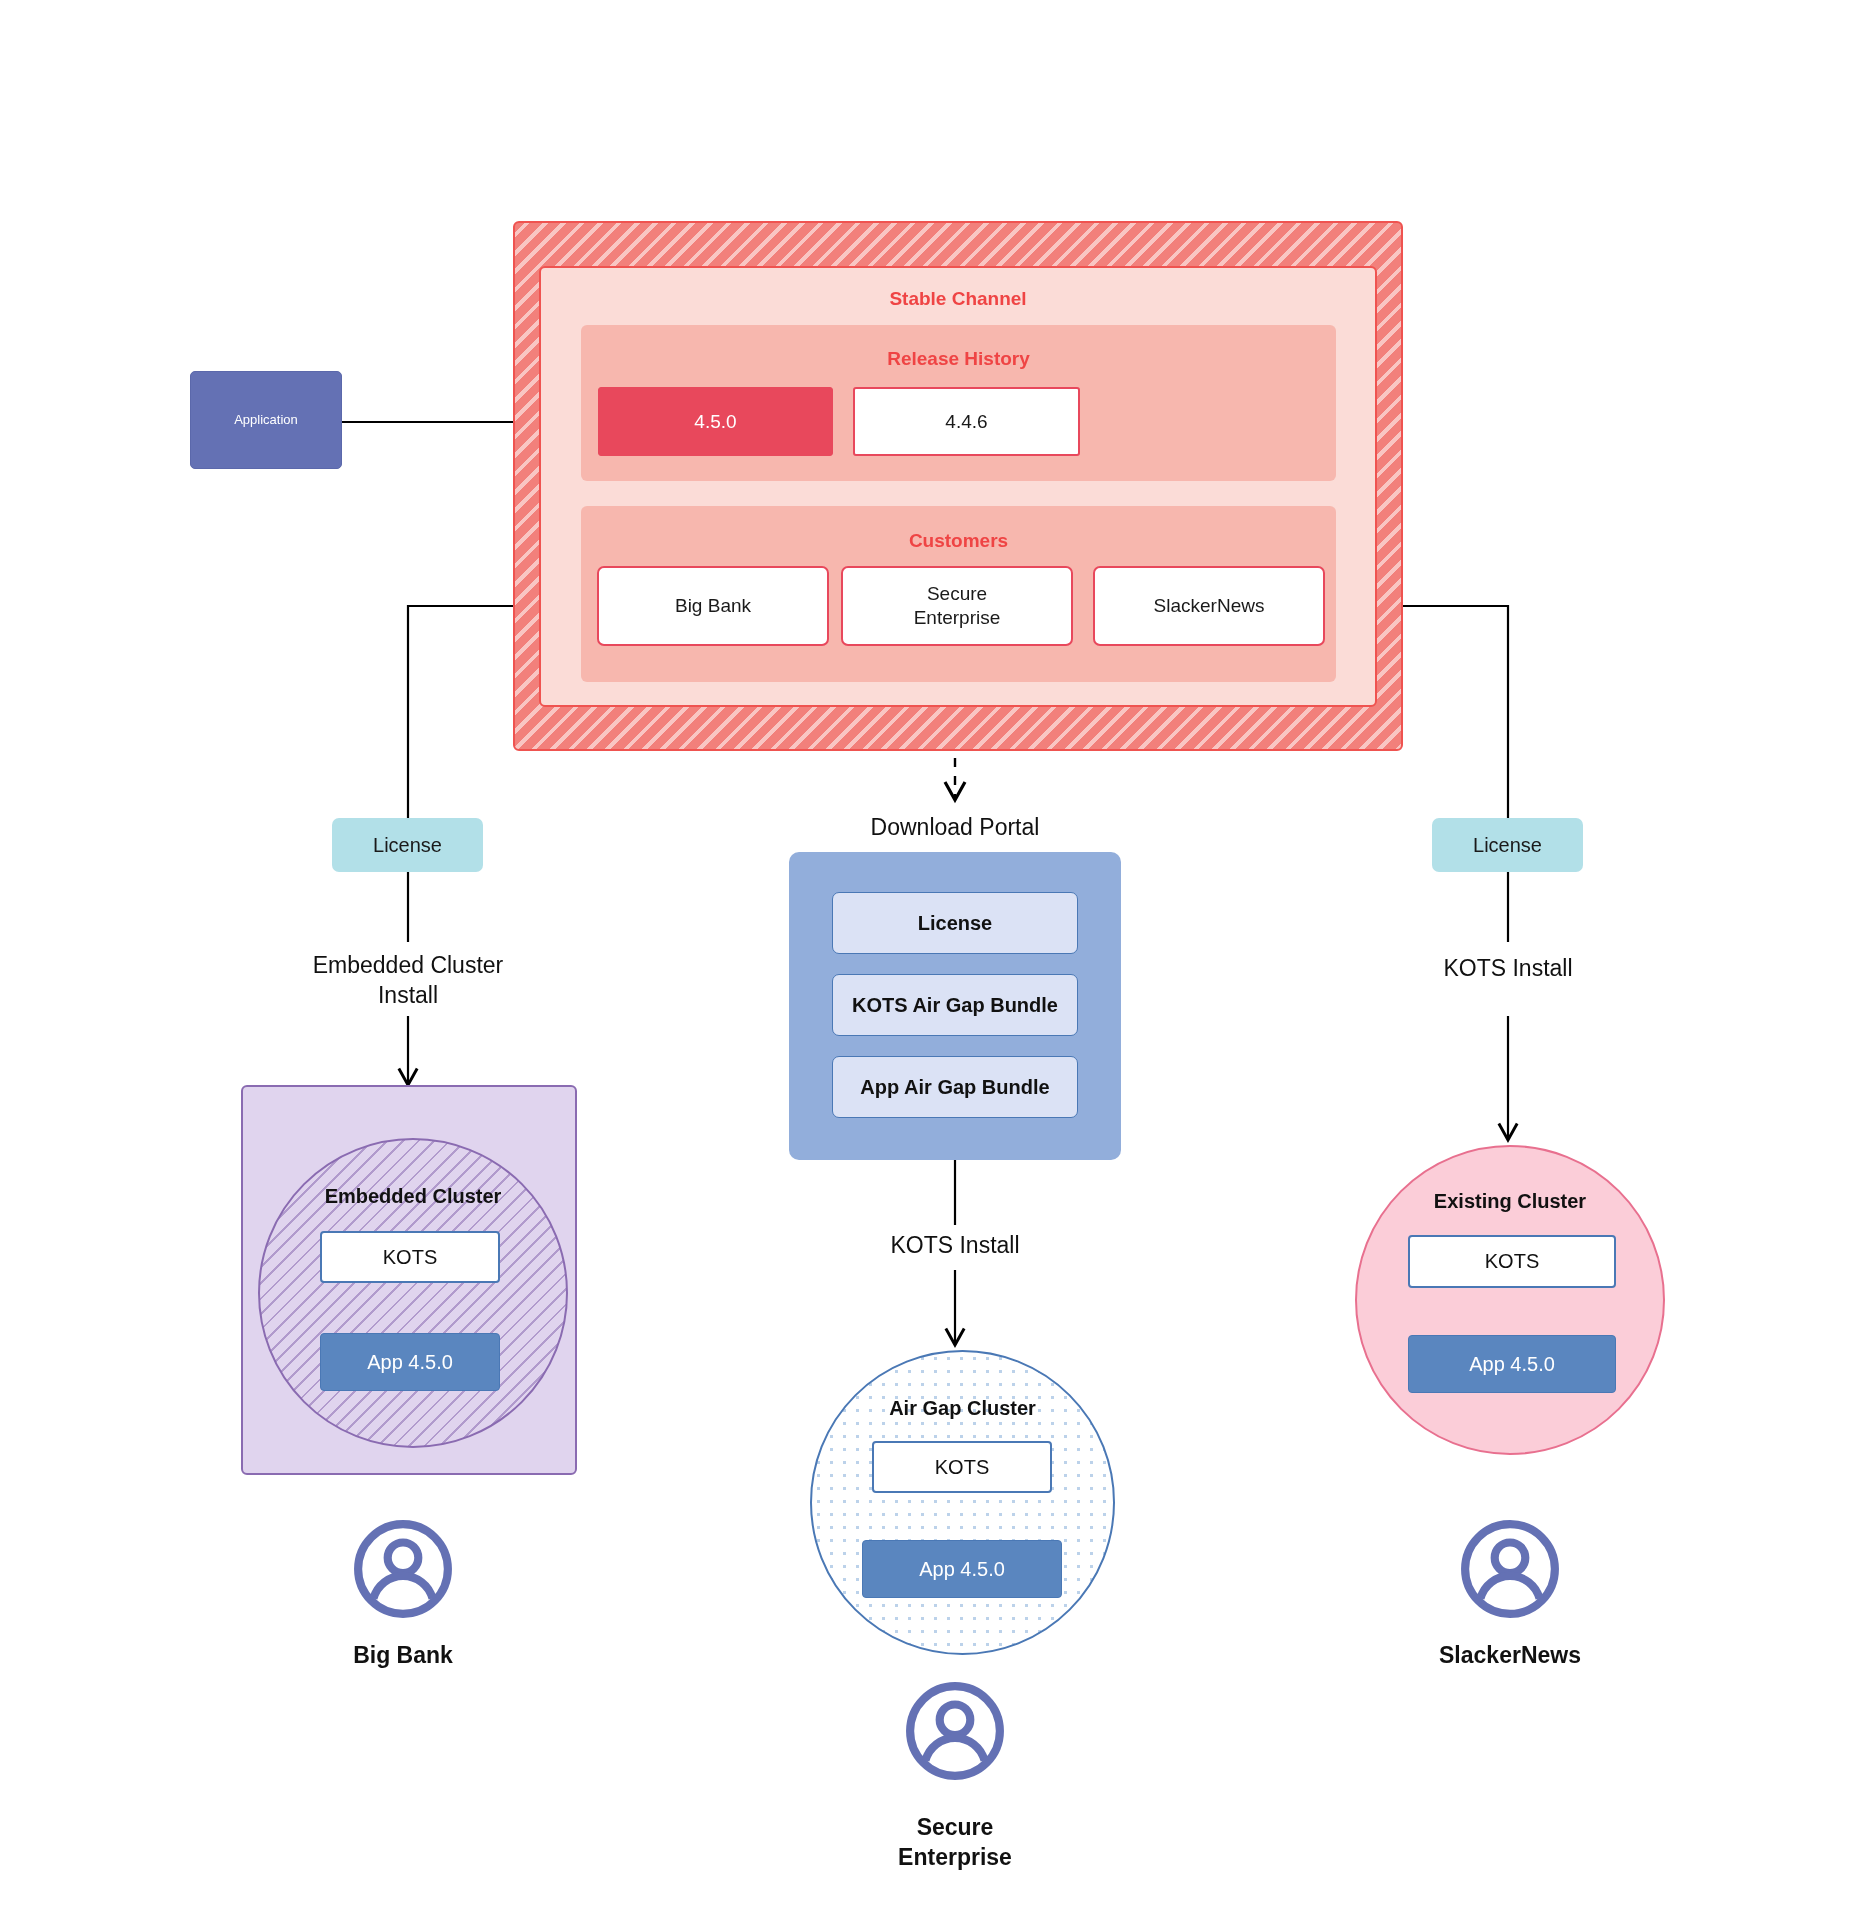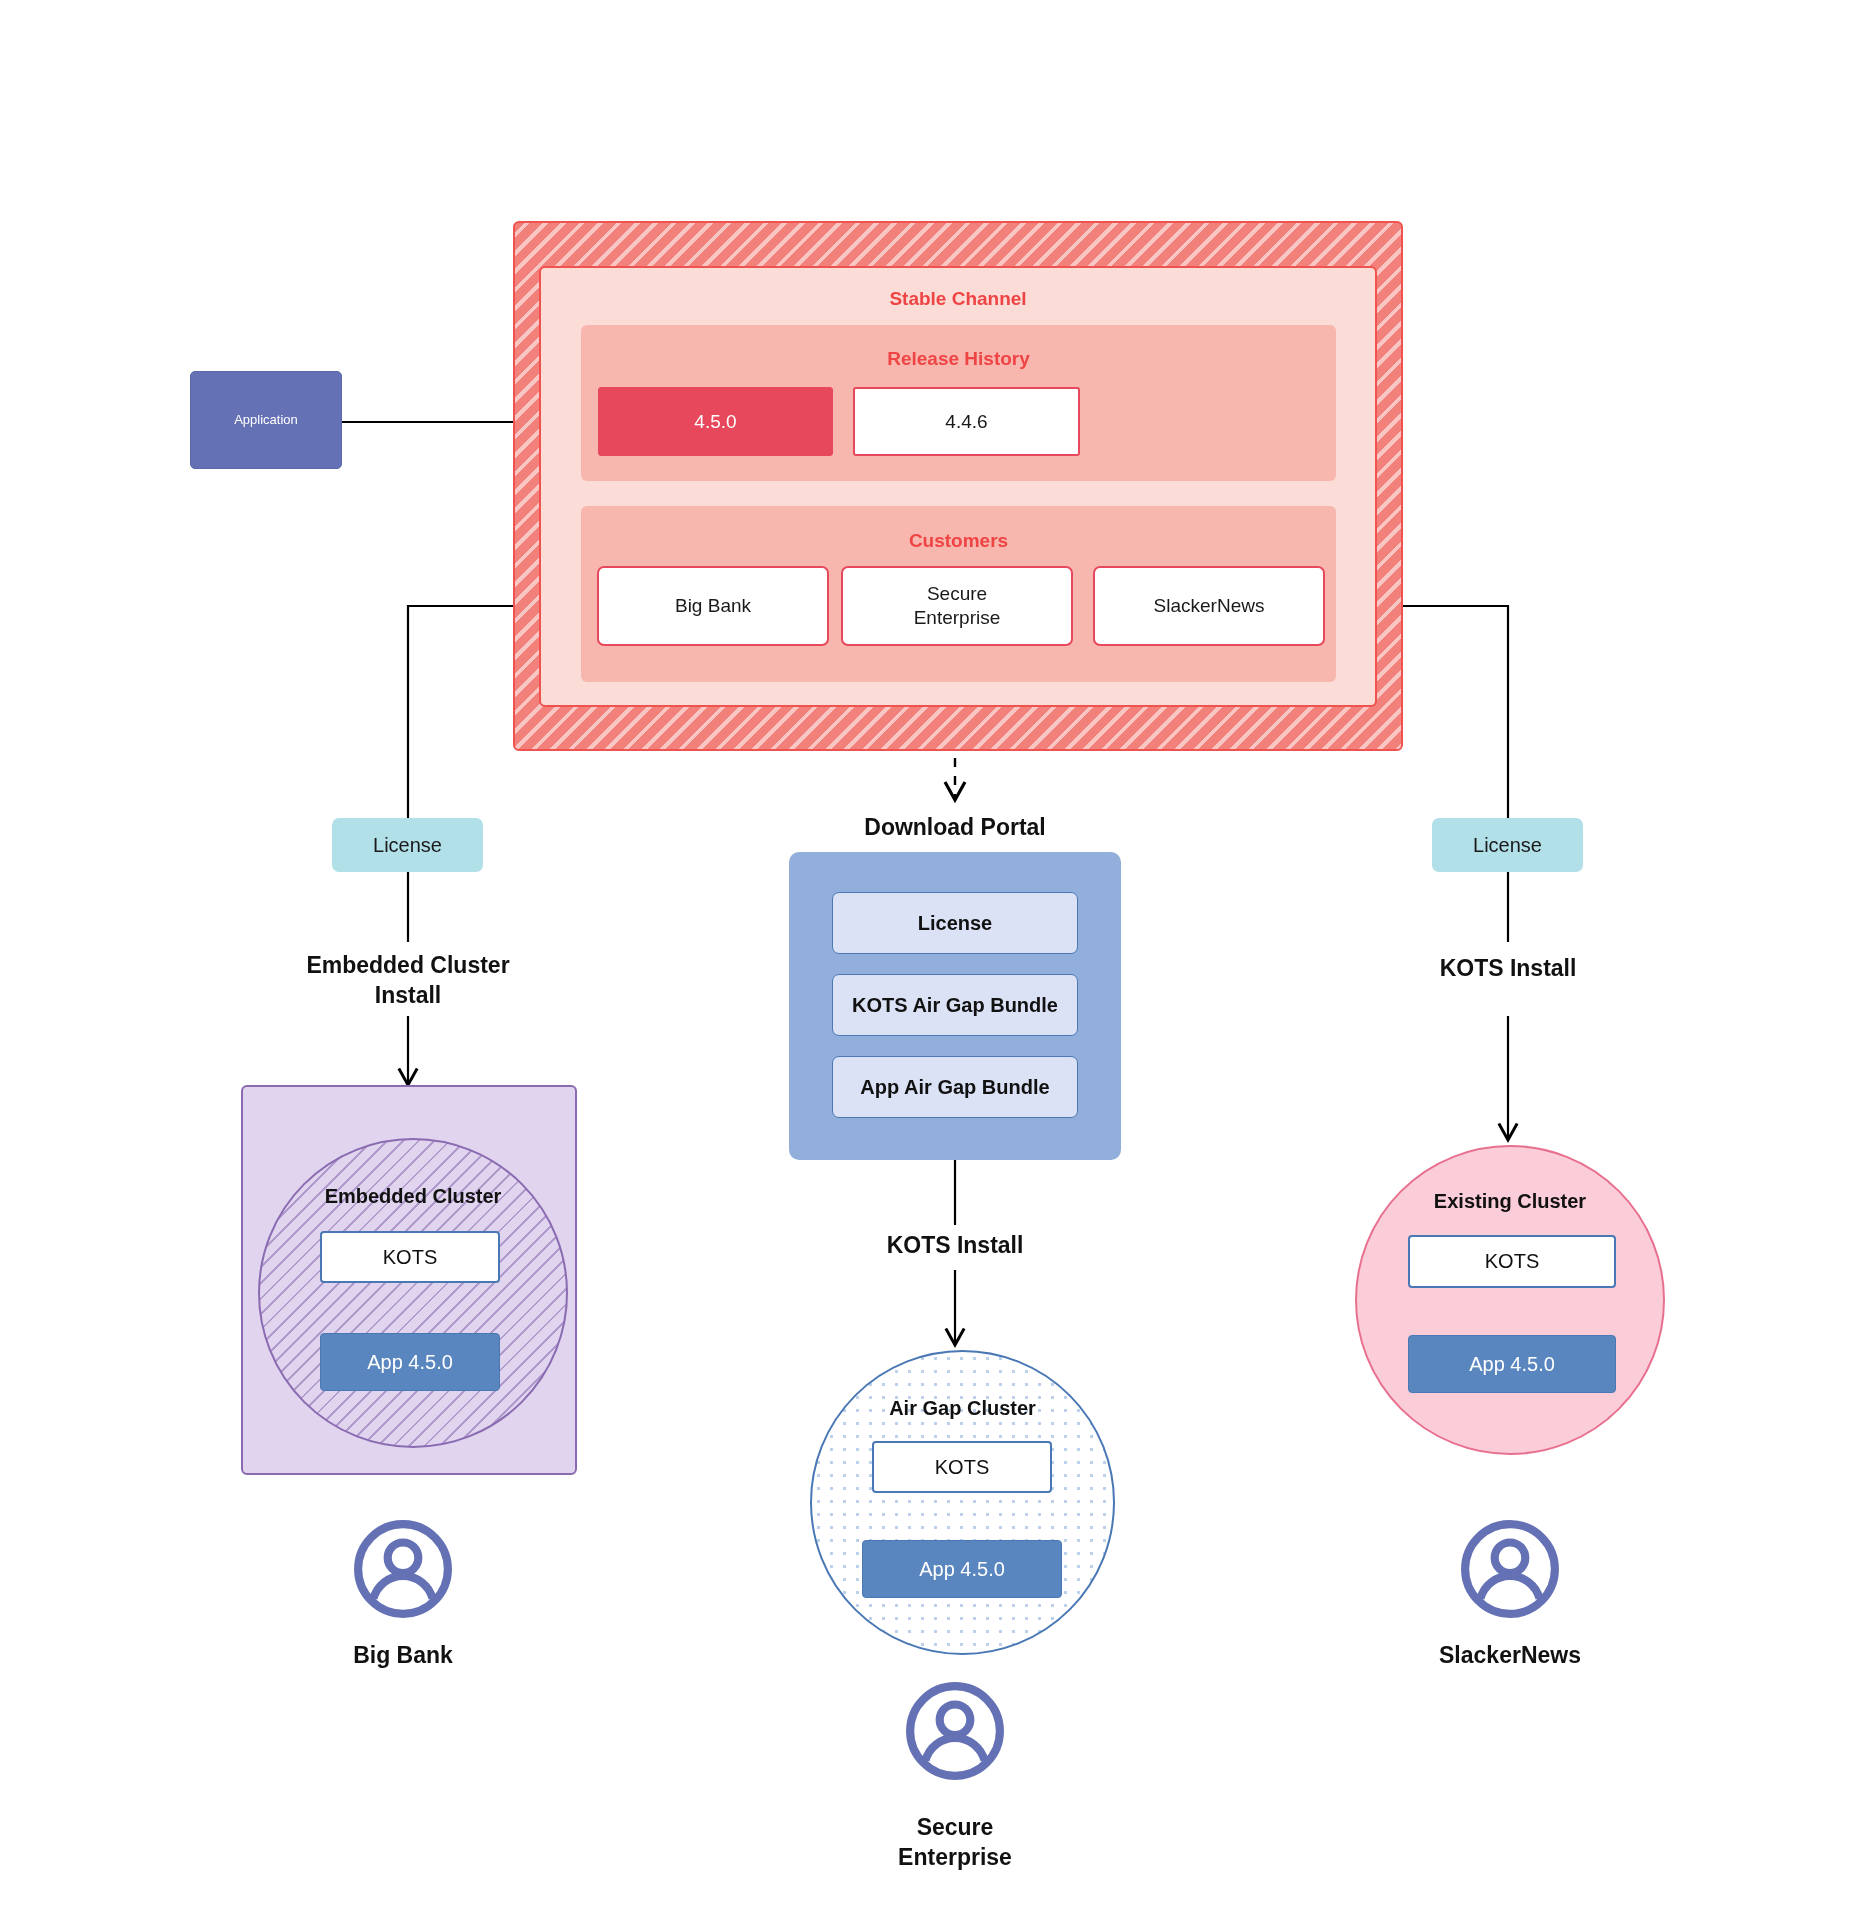--- a/index.html
+++ b/index.html
@@ -35,21 +35,21 @@
     color: #111111;
     letter-spacing: 0.1px;
   }
   .section-label {
     font-size: 19px;
     font-weight: 700;
     color: #ef4444;
   }
   .flow-label {
     font-size: 23px;
-    font-weight: 700;
+    font-weight: 400;
     color: #111111;
     line-height: 1.32;
   }
   .persona-label {
     font-size: 23px;
     font-weight: 700;
     color: #111111;
     line-height: 1.32;
   }
 

